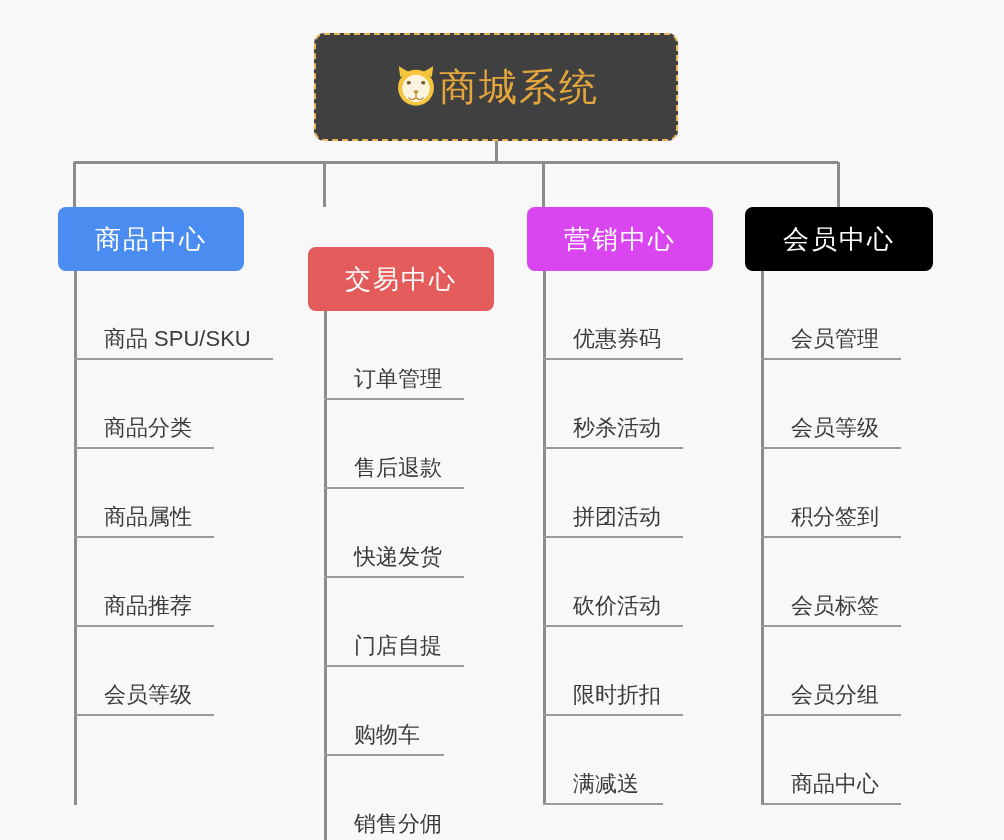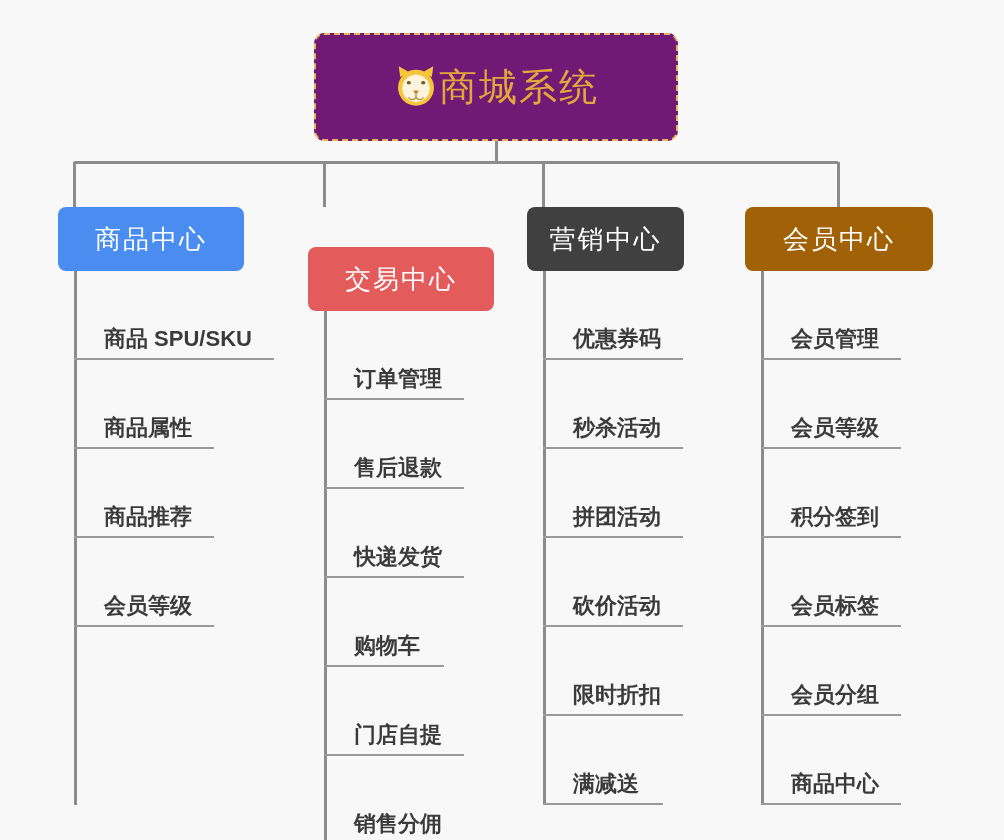--- a/index.html
+++ b/index.html
@@ -23,21 +23,21 @@
   }
 
   
   .root-node {
     position: absolute;
     left: 314px;
     top: 33px;
     width: 364px;
     height: 108px;
     box-sizing: border-box;
-    background: #701a75;
+    background: #404040;
     border: 2px dashed #e8b55a;
     border-radius: 10px;
     display: flex;
     align-items: center;
     justify-content: center;
   }
   .root-emoji {
     width: 46px;
     height: 46px;
     flex: 0 0 auto;
@@ -102,35 +102,34 @@
     border-bottom: 2px solid #9a9a9a;
     width: max-content;
     min-width: 120px;
     padding: 0 22px 6px 30px;
   }
   .leaf-label {
     font-size: 22px;
     color: #3b3b3b;
     line-height: 1.25;
     white-space: nowrap;
-    font-weight: bold;
   }
 
   
   .branch.col0 { left: 58px; }
   .branch.col0 .branch-header { width: 186px; background: #4a8cf0; }
 
   .branch.col1 { left: 308px; }
   .branch.col1 .branch-header { width: 186px; background: #e35b5b; margin-top: 40px; }
 
   .branch.col2 { left: 527px; }
-  .branch.col2 .branch-header { width: 157px; background: #404040; }
+  .branch.col2 .branch-header { width: 186px; background: #d946ef; }
 
   .branch.col3 { left: 745px; }
-  .branch.col3 .branch-header { width: 188px; background: #a16207; }
+  .branch.col3 .branch-header { width: 188px; background: #000000; }
 </style>
 </head>
 <body>
 
 <div id="mindmap">
 
   <svg id="connectors" viewBox="0 0 1004 840" width="1004" height="840">
     <g stroke="#8c8c8c" stroke-width="3" fill="none" shape-rendering="crispEdges">
 
       <line x1="496" y1="141" x2="496" y2="162"></line>
@@ -169,20 +168,23 @@
   <div class="branch col0">
     <div class="branch-header">
       <span>商品中心</span>
     </div>
     <div class="branch-body">
       <div class="trunk" style="height:534px;"></div>
       <div class="leaf">
         <span class="leaf-label">商品 SPU/SKU</span>
       </div>
       <div class="leaf">
+        <span class="leaf-label">商品分类</span>
+      </div>
+      <div class="leaf">
         <span class="leaf-label">商品属性</span>
       </div>
       <div class="leaf">
         <span class="leaf-label">商品推荐</span>
       </div>
       <div class="leaf">
         <span class="leaf-label">会员等级</span>
       </div>
     </div>
   </div>
@@ -196,26 +198,26 @@
       <div class="leaf">
         <span class="leaf-label">订单管理</span>
       </div>
       <div class="leaf">
         <span class="leaf-label">售后退款</span>
       </div>
       <div class="leaf">
         <span class="leaf-label">快递发货</span>
       </div>
       <div class="leaf">
+        <span class="leaf-label">门店自提</span>
+      </div>
+      <div class="leaf">
         <span class="leaf-label">购物车</span>
       </div>
       <div class="leaf">
-        <span class="leaf-label">门店自提</span>
-      </div>
-      <div class="leaf">
         <span class="leaf-label">销售分佣</span>
       </div>
     </div>
   </div>
 
   <div class="branch col2">
     <div class="branch-header">
       <span>营销中心</span>
     </div>
     <div class="branch-body">

